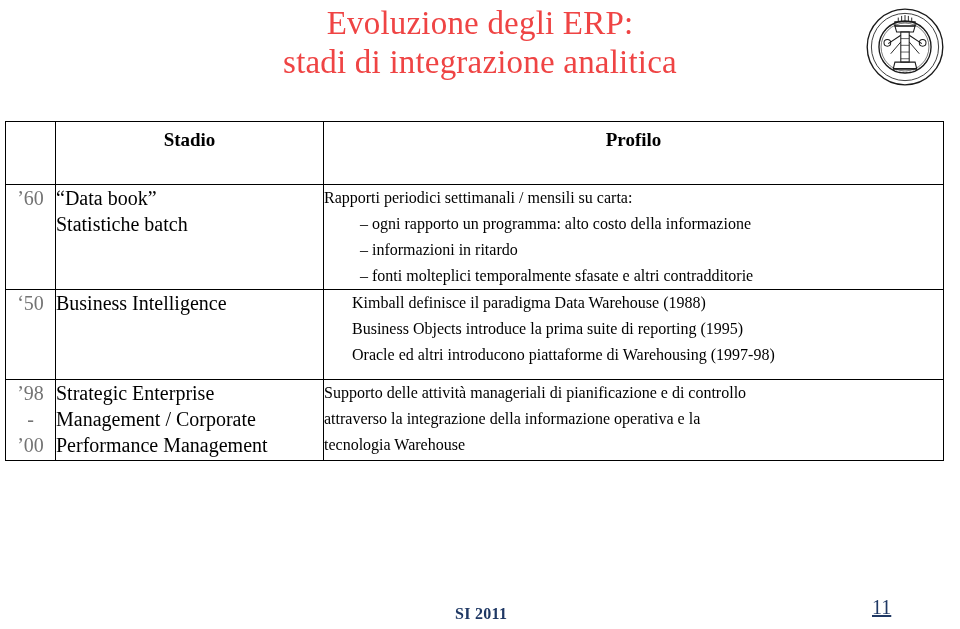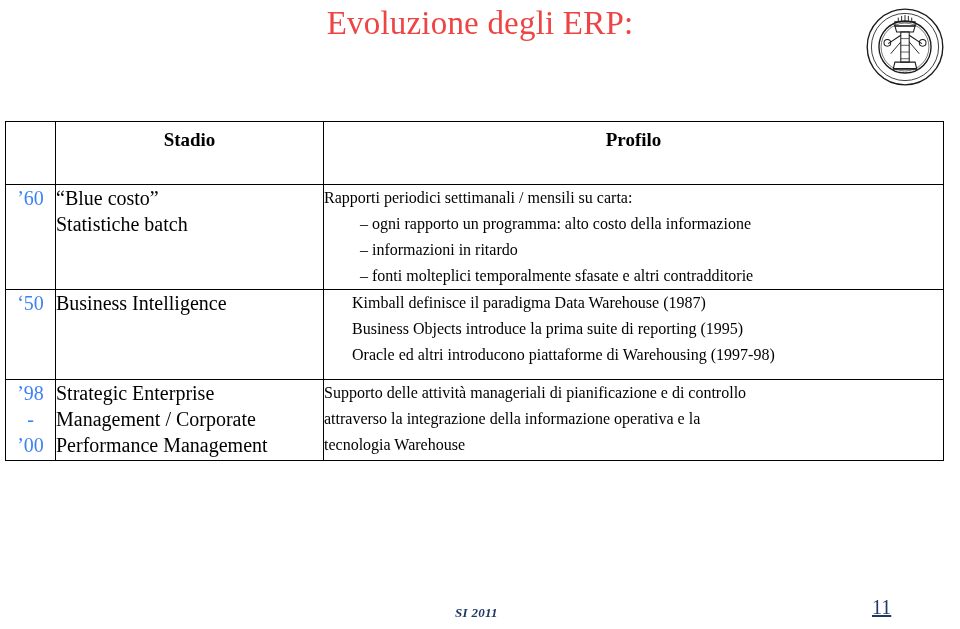--- a/index.html
+++ b/index.html
@@ -72,21 +72,21 @@
     padding-top: 7px;
     color: #000000;
   }
 
   
   .year-cell {
     text-align: center;
     font-size: 20px;
     line-height: 26px;
     padding-top: 6px;
-    color: #3b82f6;
+    color: #737373;
   }
   .year-cell .yline { display: block; }
 
   
   .stage-cell {
     font-size: 20px;
     line-height: 26px;
     padding: 6px 0 6px 9px;
     color: #000000;
   }
@@ -108,42 +108,42 @@
   .row-2 td { height: 61px; }
   .row-3 td { height: 89px; }
   .row-4 td { height: 80px; }
 
   
   .footer-course {
     position: absolute;
     left: 455px;
     top: 605px;
     font-family: "Liberation Serif", "DejaVu Serif", serif;
-    font-size: 13px;
+    font-size: 16px;
     font-weight: bold;
     color: #1F3864;
     letter-spacing: 0.3px;
-    font-style: italic;
   }
   .page-number {
     position: absolute;
     left: 872px;
     top: 596px;
     font-family: "Liberation Serif", "DejaVu Serif", serif;
     font-size: 20px;
     font-weight: normal;
     color: #1F3864;
     text-decoration: underline;
   }
 </style>
 </head>
 <body>
 
 <div class="slide-title">
   <span class="line1">Evoluzione degli ERP:</span>
+  <span class="line2">stadi di integrazione analitica</span>
 </div>
 
 <div class="logo">
   <svg viewBox="0 0 100 100" width="84" height="84" aria-hidden="true">
     <circle cx="50" cy="50" r="45" fill="none" stroke="#1a1a1a" stroke-width="1.6"></circle>
     <circle cx="50" cy="50" r="40" fill="none" stroke="#1a1a1a" stroke-width="1"></circle>
     <circle cx="50" cy="50" r="31" fill="none" stroke="#1a1a1a" stroke-width="1.6"></circle>
     <circle cx="50" cy="50" r="28.5" fill="none" stroke="#1a1a1a" stroke-width="0.7"></circle>
 
     <rect x="38" y="20" width="24" height="5" fill="none" stroke="#1a1a1a" stroke-width="1.4"></rect>
@@ -185,41 +185,41 @@
       </th>
     </tr>
   </thead>
   <tbody>
 
     <tr class="row-1">
       <td class="year-cell">
         <span class="yline">’60</span>
       </td>
       <td class="stage-cell">
-        <span class="sline">“Blue costo”</span>
+        <span class="sline">“Data book”</span>
         <span class="sline">Statistiche batch</span>
       </td>
       <td class="prof-cell">
         <span class="pline">Rapporti periodici settimanali / mensili su carta:</span>
         <span class="pline indent1">– ogni rapporto un programma: alto costo della informazione</span>
         <span class="pline indent1">– informazioni in ritardo</span>
         <span class="pline indent1">– fonti molteplici temporalmente sfasate e altri contradditorie</span>
       </td>
     </tr>
 
 
     <tr class="row-3">
       <td class="year-cell">
         <span class="yline">‘50</span>
       </td>
       <td class="stage-cell">
         <span class="sline">Business Intelligence</span>
       </td>
       <td class="prof-cell">
-        <span class="pline center">Kimball definisce il paradigma Data Warehouse (1987)</span>
+        <span class="pline center">Kimball definisce il paradigma Data Warehouse (1988)</span>
         <span class="pline center">Business Objects introduce la prima suite di reporting (1995)</span>
         <span class="pline center">Oracle ed altri introducono piattaforme di Warehousing (1997-98)</span>
       </td>
     </tr>
 
     <tr class="row-4">
       <td class="year-cell">
         <span class="yline">’98</span>
         <span class="yline">-</span>
         <span class="yline">’00</span>

